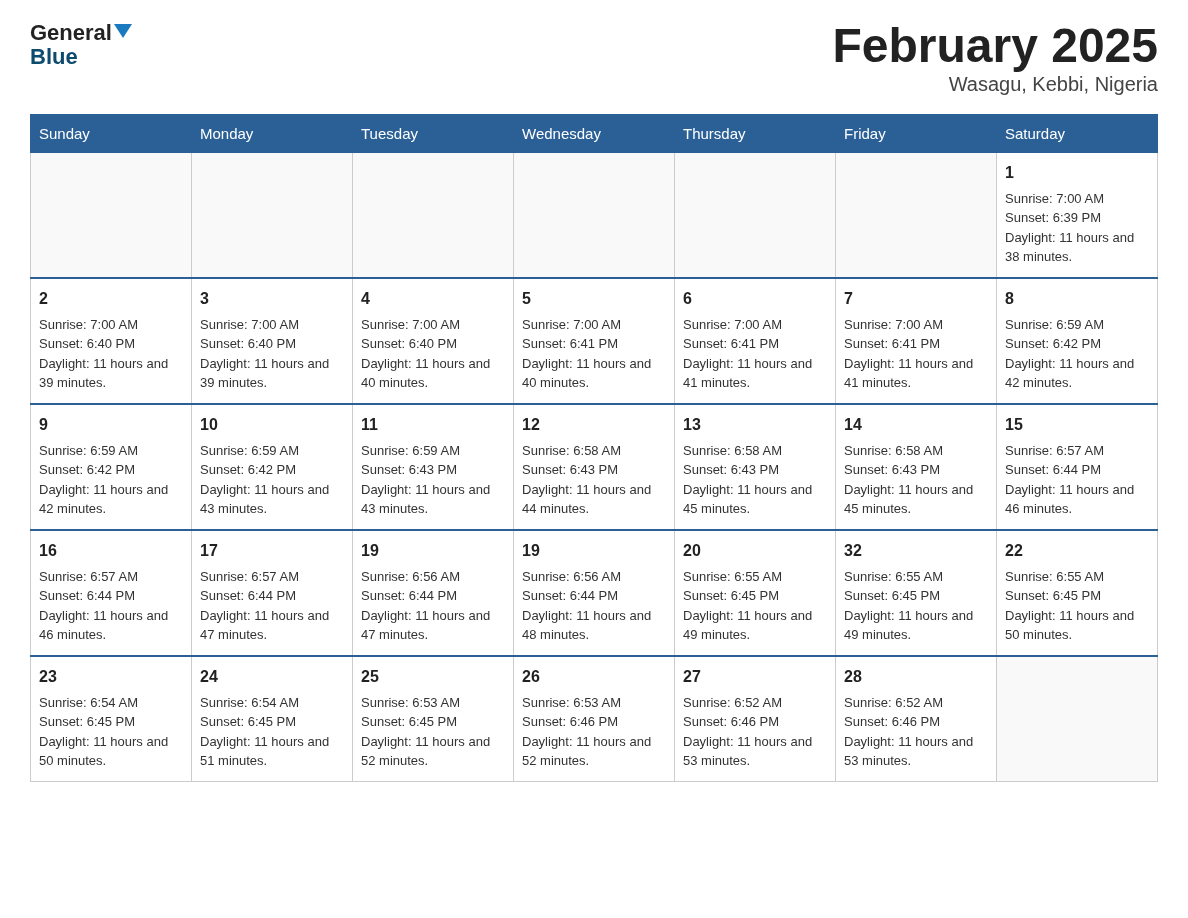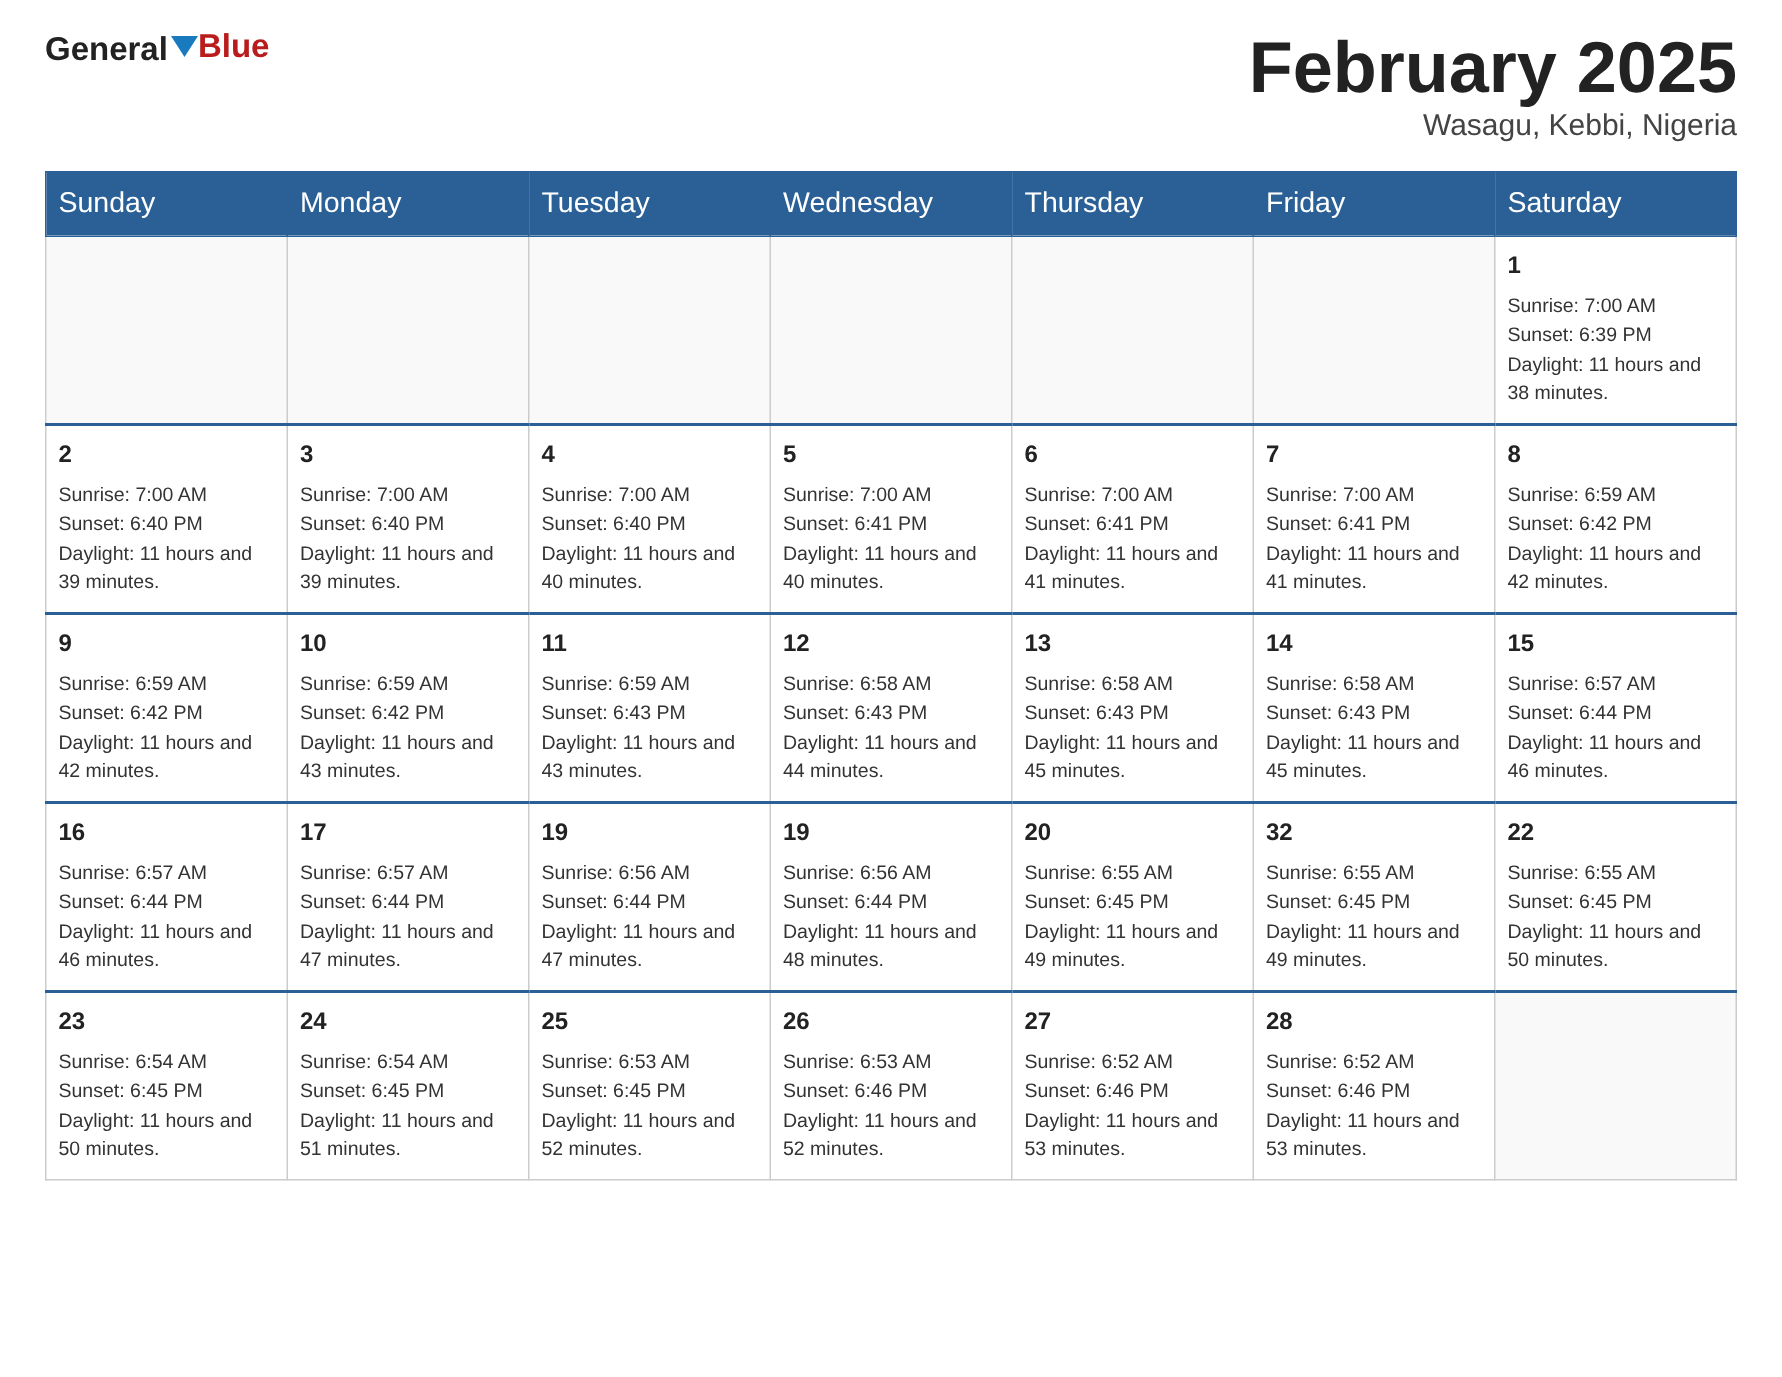--- a/index.html
+++ b/index.html
@@ -17,31 +17,31 @@
       align-items: flex-start;
       margin-bottom: 18px;
     }
     .logo-text-general {
       font-size: 22px;
       font-weight: bold;
       color: #222;
     }
     .logo-block {
       display: flex;
-      flex-direction: row;
+      flex-direction: column;
       align-items: flex-start;
     }
     .logo-line1 {
       display: flex;
       align-items: center;
     }
     .logo-line2 {
       font-size: 22px;
       font-weight: bold;
-      color: #b91c1c;
+      color: #0c4a6e;
       line-height: 1;
     }
     .title-block {
       text-align: right;
     }
     .title-block h1 {
       font-size: 48px;
       font-weight: bold;
       color: #222;
       line-height: 1.1;
@@ -55,21 +55,21 @@
     .calendar {
       width: 100%;
       border-collapse: collapse;
       table-layout: fixed;
     }
     .calendar thead tr th {
       background: #2a6096;
       color: #fff;
       padding: 10px 8px;
       text-align: left;
-      font-size: 19px;
+      font-size: 15px;
       font-weight: normal;
       border: 1px solid #2a6096;
     }
     .calendar tbody tr td {
       border: 1px solid #ccc;
       vertical-align: top;
       padding: 8px 8px 10px 8px;
       min-height: 100px;
       font-size: 13px;
       line-height: 1.5;

